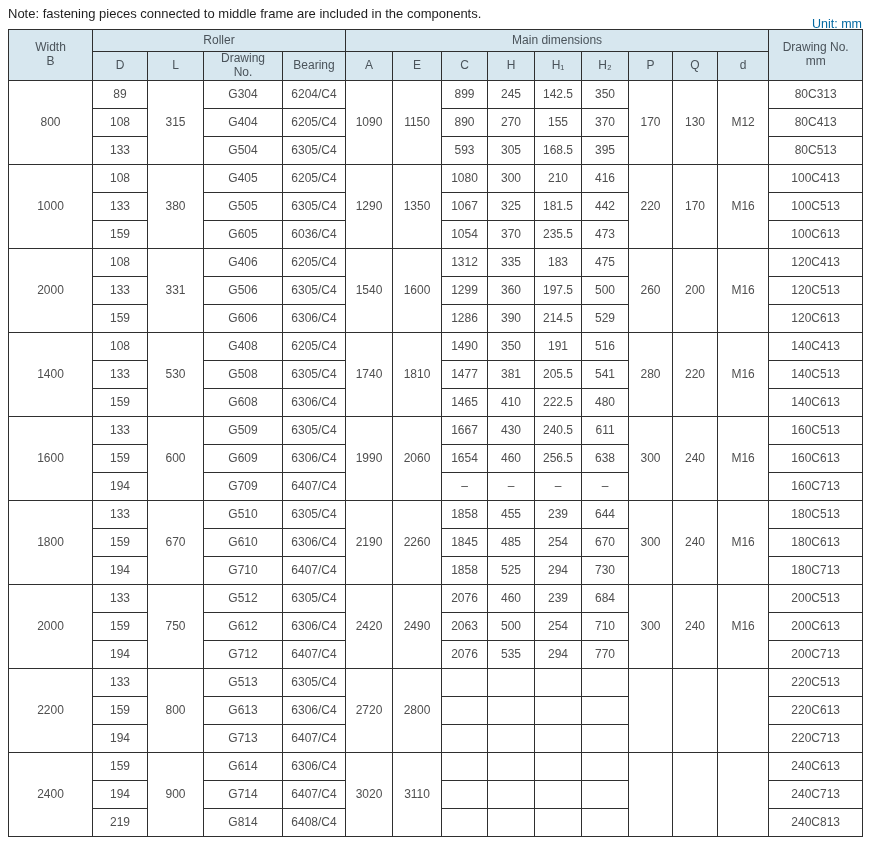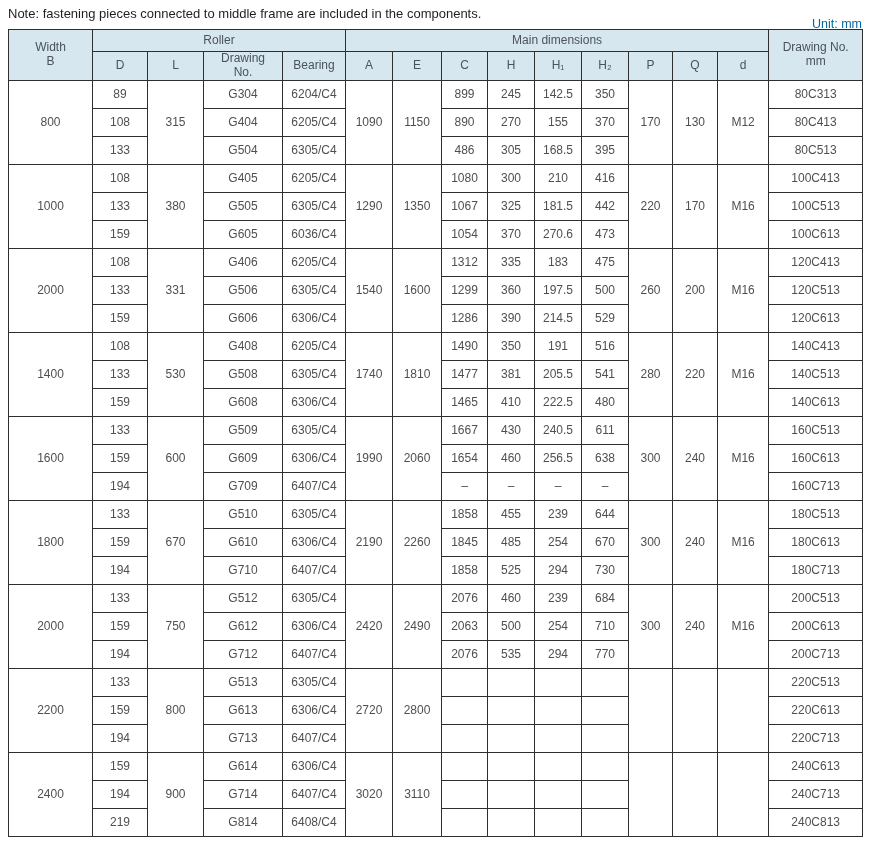--- a/index.html
+++ b/index.html
@@ -141,21 +141,21 @@
           <td>890</td>
           <td>270</td>
           <td>155</td>
           <td>370</td>
           <td>80C413</td>
         </tr>
         <tr>
           <td>133</td>
           <td>G504</td>
           <td>6305/C4</td>
-          <td>486</td>
+          <td>593</td>
           <td>305</td>
           <td>168.5</td>
           <td>395</td>
           <td>80C513</td>
         </tr>
         <tr>
           <td rowspan="3">1000</td>
           <td>108</td>
           <td rowspan="3">380</td>
           <td>G405</td>
@@ -180,21 +180,21 @@
           <td>181.5</td>
           <td>442</td>
           <td>100C513</td>
         </tr>
         <tr>
           <td>159</td>
           <td>G605</td>
           <td>6036/C4</td>
           <td>1054</td>
           <td>370</td>
-          <td>270.6</td>
+          <td>235.5</td>
           <td>473</td>
           <td>100C613</td>
         </tr>
         <tr>
           <td rowspan="3">2000</td>
           <td>108</td>
           <td rowspan="3">331</td>
           <td>G406</td>
           <td>6205/C4</td>
           <td rowspan="3">1540</td>

